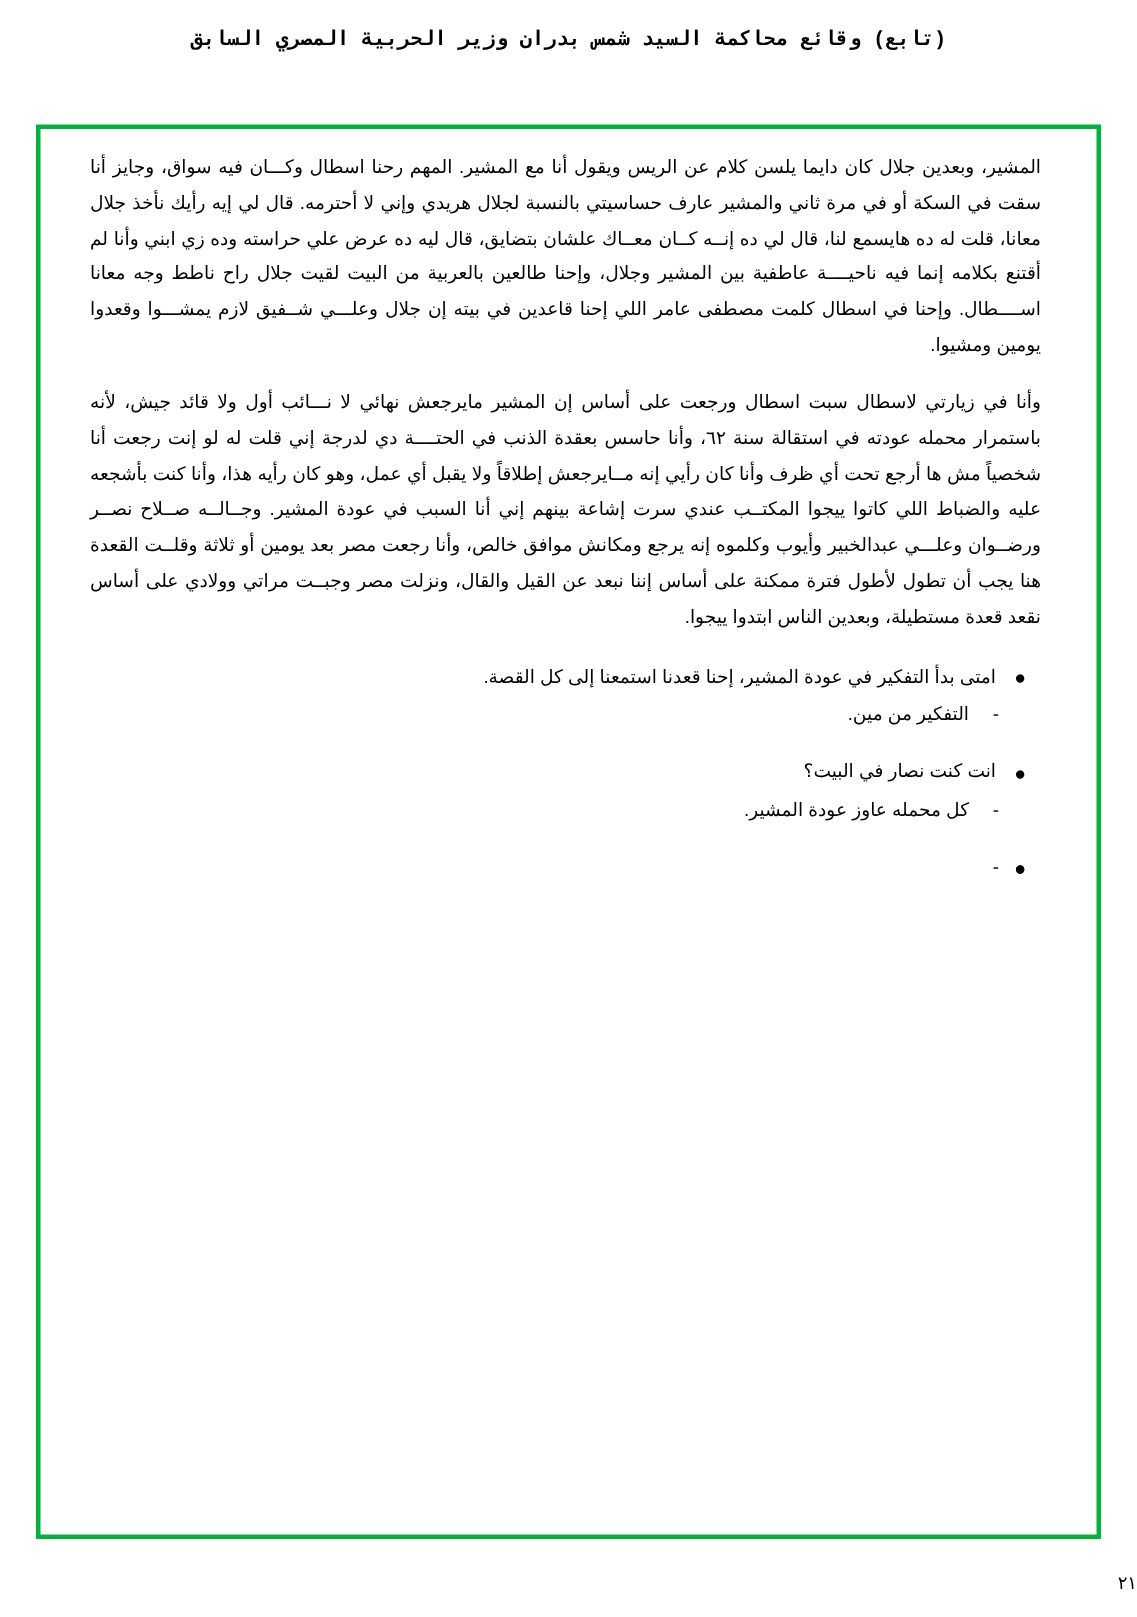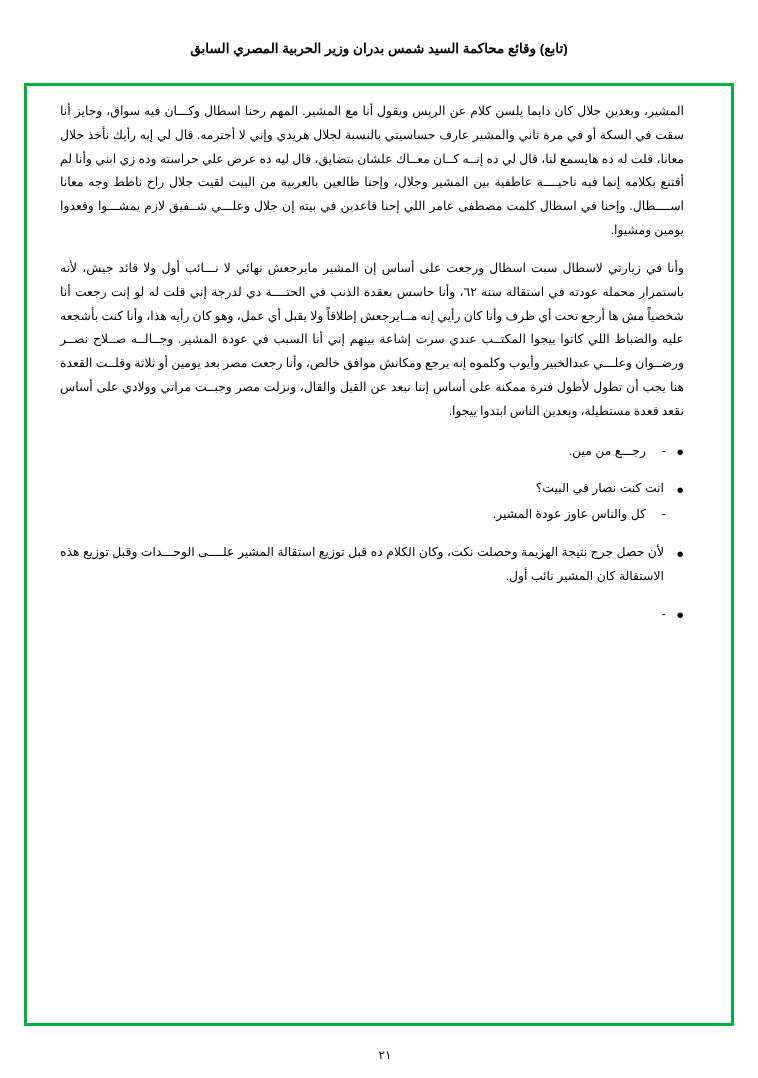--- a/index.html
+++ b/index.html
@@ -16,25 +16,25 @@
     overflow: hidden;
   }
   .page {
     width: 758px;
     height: 1078px;
     position: relative;
     box-sizing: border-box;
   }
   .header-title {
     text-align: center;
-    font-family: Liberation Sans, sans-serif;
+    font-family: Liberation Mono, monospace;
     font-weight: bold;
     font-size: 13.5px;
     margin: 0;
-    padding-top: 40px;
+    padding-top: 18px;
     padding-bottom: 0;
     letter-spacing: 0;
   }
   .frame {
     position: absolute;
     top: 83px;
     right: 24px;
     left: 24px;
     bottom: 52px;
     border: 3px solid #00b33c;
@@ -45,24 +45,23 @@
     top: 100px;
     right: 60px;
     left: 60px;
     font-family: "Liberation Sans", "DejaVu Sans", sans-serif;
     font-size: 12.4px;
     line-height: 1.92;
     text-align: justify;
     text-justify: inter-word;
   }
   p.para {
-    margin: 0 14px 14px 0;
+    margin: 0 4px 14px 0;
     text-align: justify;
     text-indent: 0;
-    font-family: Liberation Serif, serif;
   }
   p.para:last-child {
     margin-bottom: 0;
   }
   .qa-list {
     margin: 16px 0 0 0;
     padding: 0;
     list-style: none;
   }
   .qa-block {
@@ -91,21 +90,21 @@
     position: absolute;
     right: 32px;
     top: 0;
     line-height: inherit;
   }
   .page-number {
     position: absolute;
     bottom: 16px;
     left: 0;
     right: 0;
-    text-align: center;
+    text-align: right;
     font-family: "Liberation Sans", "DejaVu Sans", sans-serif;
     font-size: 12px;
     padding-left: 12px;
   }
 </style>
 </head>
 <body>
 
 <div class="page">
 
@@ -116,42 +115,42 @@
   <div class="content">
 
     <p class="para">المشير، وبعدين جلال كان دايما يلسن كلام عن الريس ويقول أنا مع المشير. المهم رحنا اسطال وكـــان فيه سواق، وجايز أنا سقت في السكة أو في مرة ثاني والمشير عارف حساسيتي بالنسبة لجلال هريدي وإني لا أحترمه. قال لي إيه رأيك نأخذ جلال معانا، قلت له ده هايسمع لنا، قال لي ده إنــه كــان معــاك علشان بتضايق، قال ليه ده عرض علي حراسته وده زي ابني وأنا لم أقتنع بكلامه إنما فيه ناحيــــة عاطفية بين المشير وجلال، وإحنا طالعين بالعربية من البيت لقيت جلال راح ناطط وجه معانا اســــطال. وإحنا في اسطال كلمت مصطفى عامر اللي إحنا قاعدين في بيته إن جلال وعلـــي شــفيق لازم يمشـــوا وقعدوا يومين ومشيوا.</p>
     <p class="para">وأنا في زيارتي لاسطال سبت اسطال ورجعت على أساس إن المشير مايرجعش نهائي لا نـــائب أول ولا قائد جيش، لأنه باستمرار محمله عودته في استقالة سنة ٦٢، وأنا حاسس بعقدة الذنب في الحتــــة دي لدرجة إني قلت له لو إنت رجعت أنا شخصياً مش ها أرجع تحت أي ظرف وأنا كان رأيي إنه مــايرجعش إطلاقاً ولا يقبل أي عمل، وهو كان رأيه هذا، وأنا كنت بأشجعه عليه والضباط اللي كاتوا ييجوا المكتــب عندي سرت إشاعة بينهم إني أنا السبب في عودة المشير. وجــالــه صــلاح نصــر ورضــوان وعلـــي عبدالخبير وأيوب وكلموه إنه يرجع ومكانش موافق خالص، وأنا رجعت مصر بعد يومين أو ثلاثة وقلــت القعدة هنا يجب أن تطول لأطول فترة ممكنة على أساس إننا نبعد عن القيل والقال، ونزلت مصر وجبــت مراتي وولادي على أساس نقعد قعدة مستطيلة، وبعدين الناس ابتدوا ييجوا.</p>
 
     <div class="qa-list">
 
       <div class="qa-block">
         <div class="qa-q">
           <span class="bullet">●</span>
+          <span>امتى بدأ التفكير في عودة المشير، إحنا قعدنا استمعنا إلى كل القصة.</span>
         </div>
         <div class="qa-a">
           <span class="dash">-</span>
-          <span>رجـــع من مين.</span>
+          <span>التفكير من مين.</span>
         </div>
       </div>
 
       <div class="qa-block">
         <div class="qa-q">
           <span class="bullet">●</span>
           <span>انت كنت نصار في البيت؟</span>
         </div>
         <div class="qa-a">
           <span class="dash">-</span>
-          <span>كل والناس عاوز عودة المشير.</span>
+          <span>كل محمله عاوز عودة المشير.</span>
         </div>
       </div>
 
       <div class="qa-block">
         <div class="qa-q">
           <span class="bullet">●</span>
-          <span>لأن حصل جرح نتيجة الهزيمة وحصلت نكت، وكان الكلام ده قبل توزيع استقالة المشير علــــى الوحـــدات وقبل توزيع هذه الاستقالة كان المشير نائب أول.</span>
         </div>
       </div>
 
       <div class="qa-block">
         <div class="qa-q">
           <span class="bullet">●</span>
         </div>
         <div class="qa-a">
           <span class="dash">-</span>
         </div>

